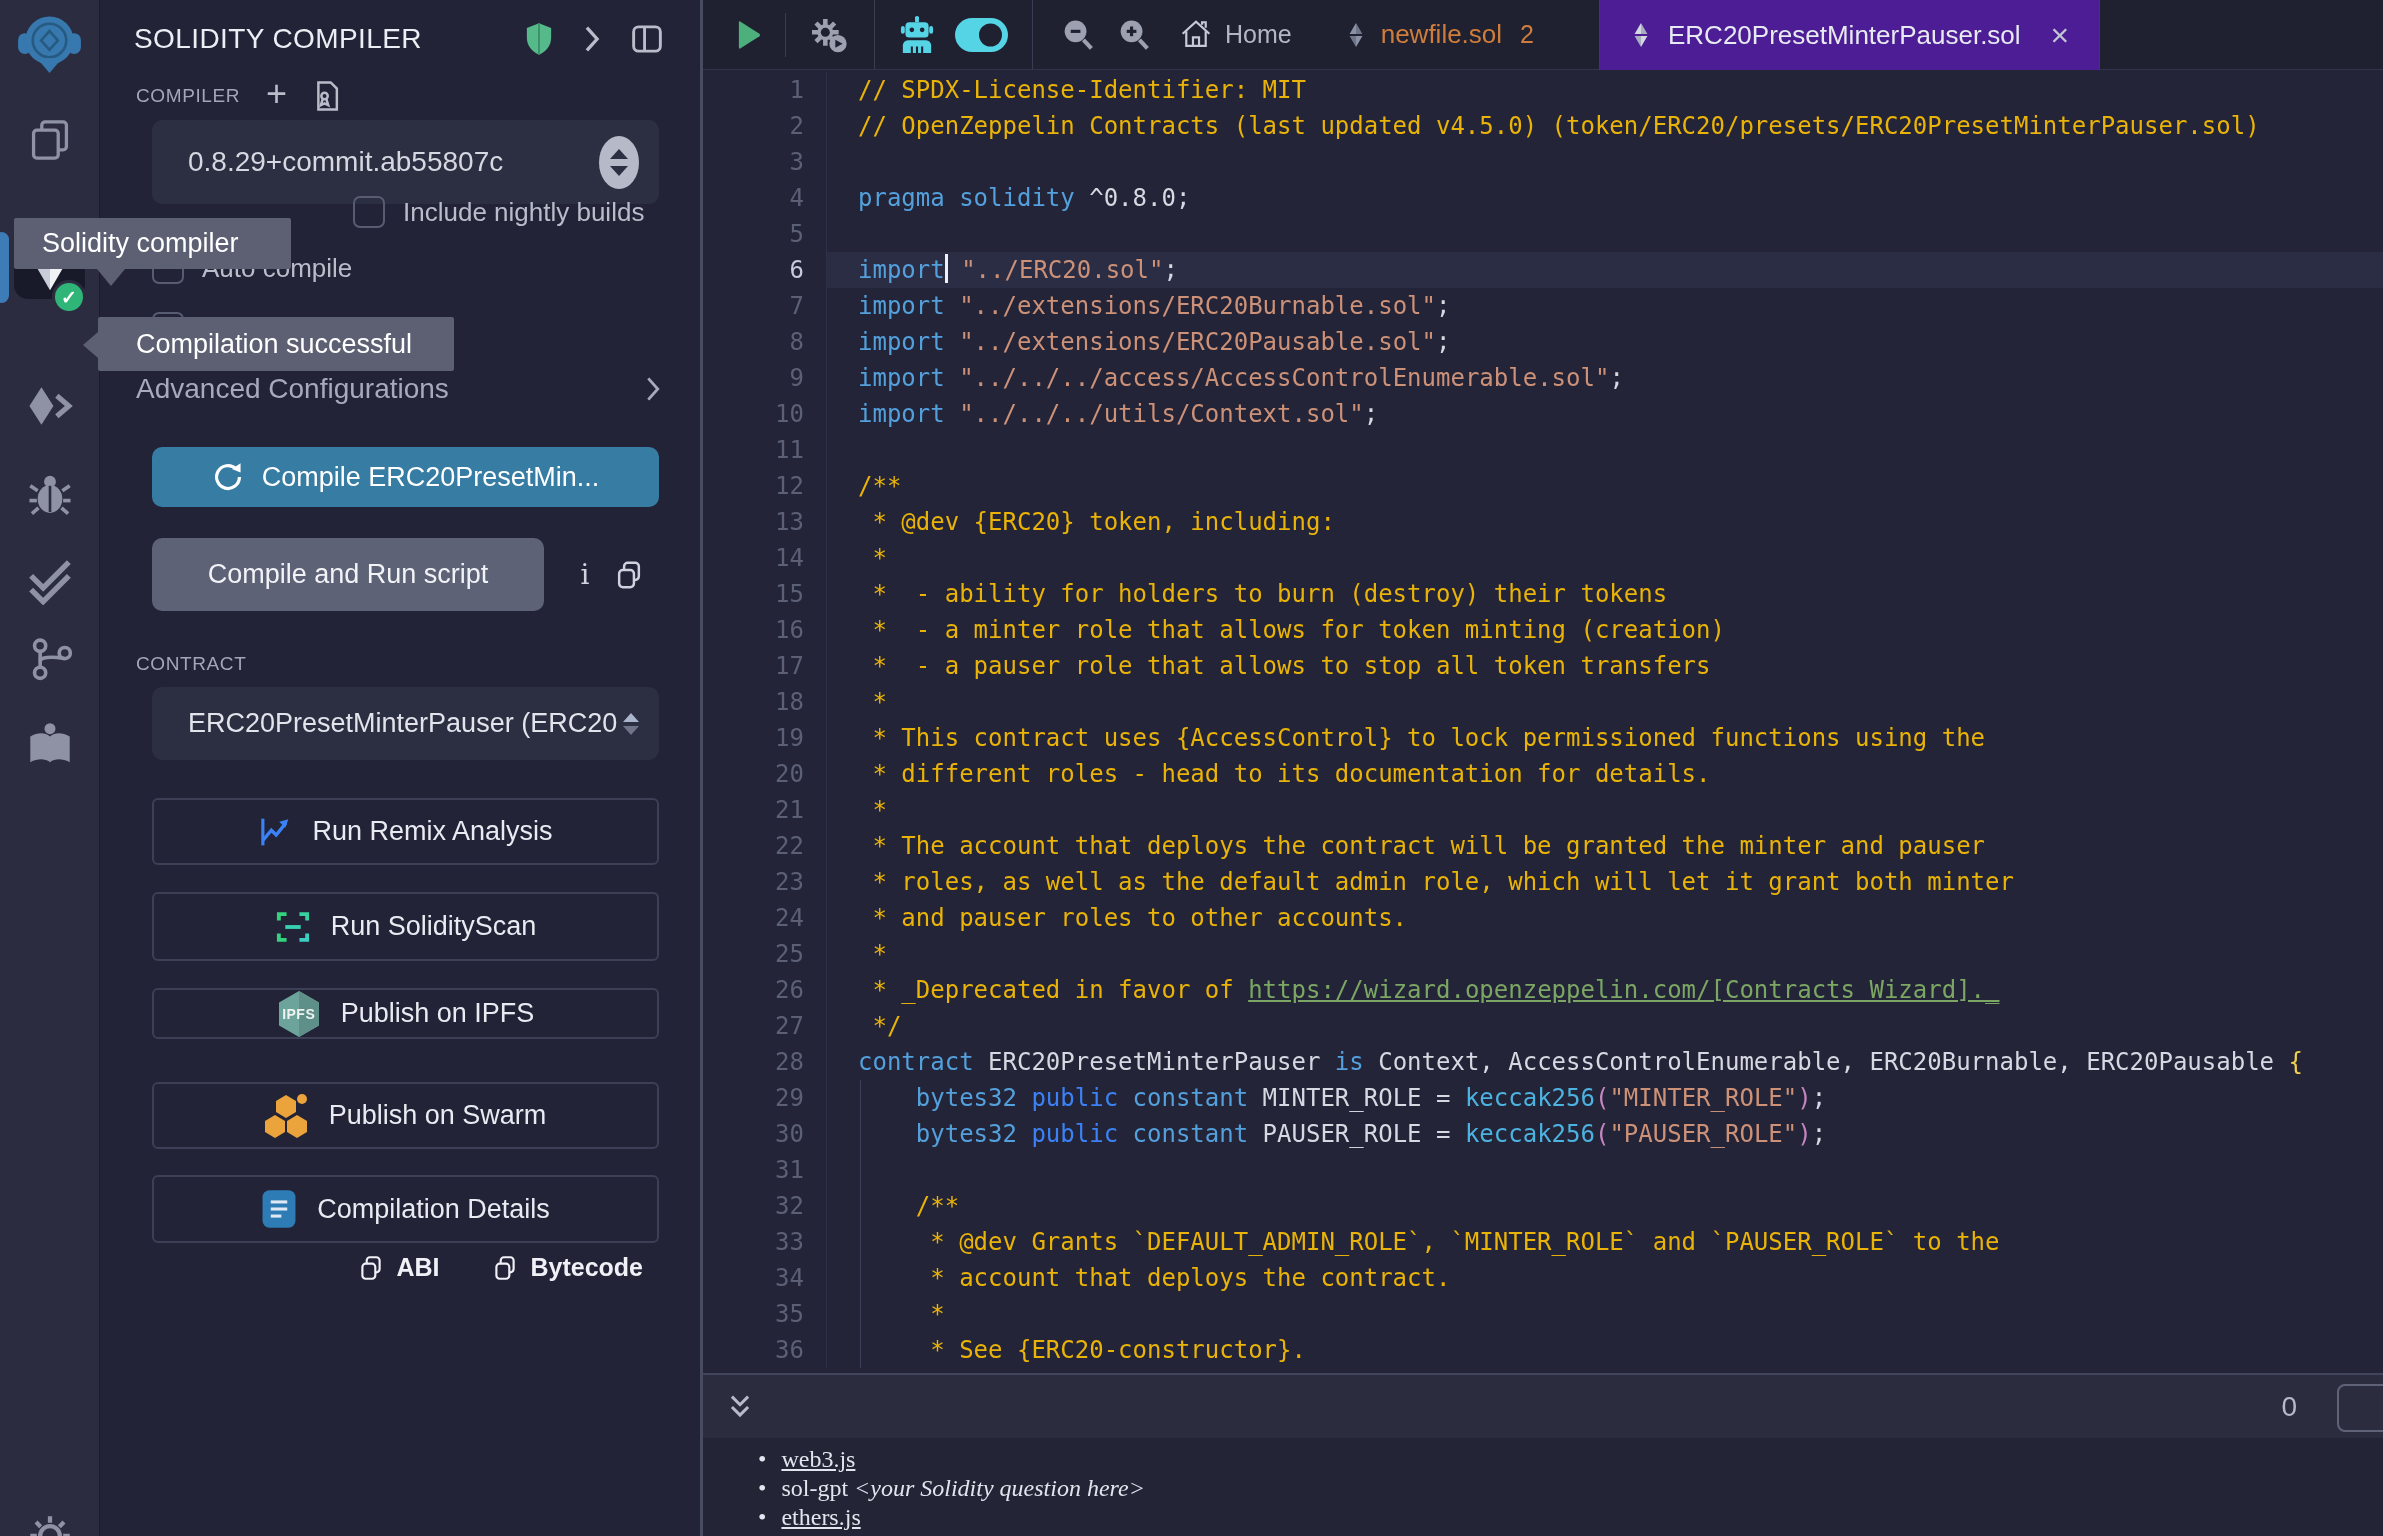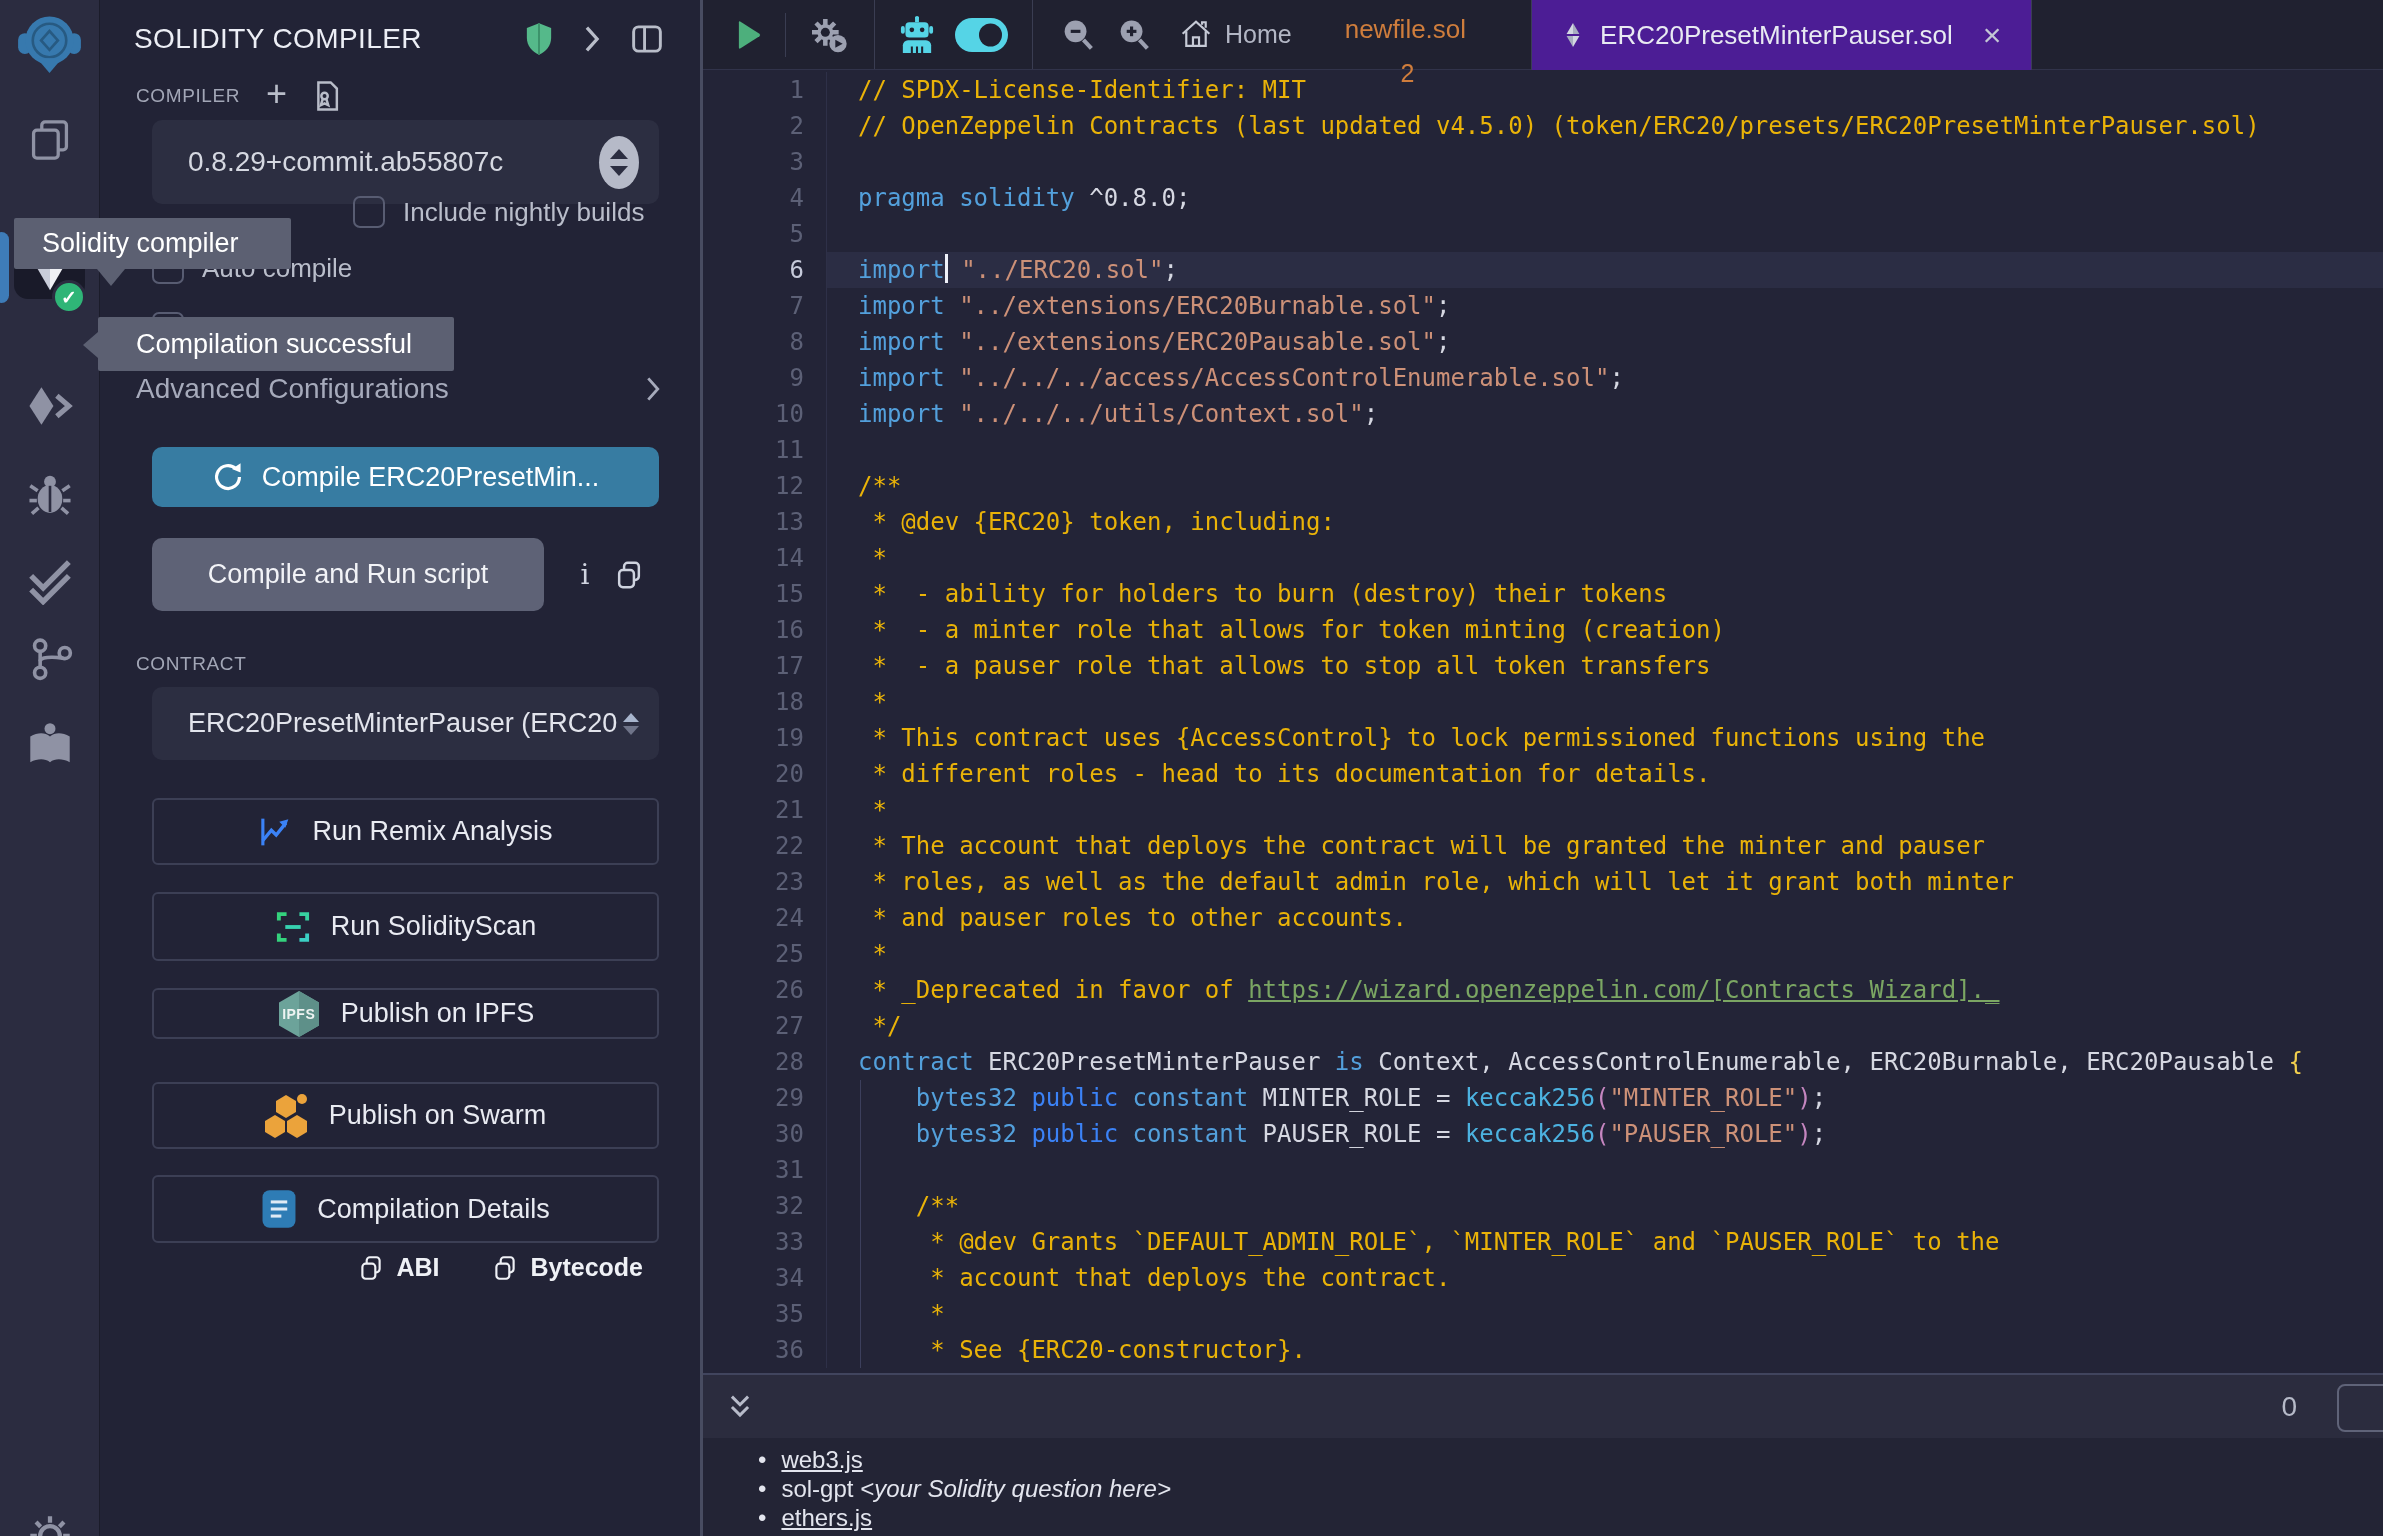--- a/index.html
+++ b/index.html
@@ -61,21 +61,21 @@
   #tt-status::before{content:"";position:absolute;right:100%;top:15px;border:13px solid transparent;border-right:15px solid #5c6072;}
 
   
   #main{position:absolute;left:703px;top:0;right:0;bottom:0;display:flex;flex-direction:column;}
   #toolbar{height:69px;background:#202130;border-bottom:1px solid #31334a;display:flex;align-items:center;flex:0 0 auto;position:relative;z-index:2;}
   .tsep{width:1px;height:44px;background:#3a3d52;}
   .tsep.tall{height:69px;}
   .tbtn{display:flex;align-items:center;justify-content:center;}
   #home-btn{display:flex;align-items:center;gap:12px;color:#b2b6c4;font-size:25px;}
   .tab{display:flex;align-items:center;height:69px;}
-  #tab-1{margin-left:53px;gap:14px;flex-direction:column;}
+  #tab-1{margin-left:53px;gap:14px;}
   #tab-1 .tlabel{color:#cf7d3c;font-size:26px;}
   #tab-1 .tbadge{color:#cf7d3c;font-size:25px;margin-left:4px;}
   #tab-2{margin-left:65px;height:70px;margin-bottom:-1px;background:#4c1d95;border-left:1px solid #3a3d55;border-right:1px solid #3a3d55;
          padding:0 30px;gap:16px;position:relative;z-index:3;}
   #tab-2 .tlabel{color:#e8eaf2;font-size:26px;}
   .tclose{color:#c3c7d4;font-size:32px;margin-left:14px;line-height:30px;}
 
   #editor{flex:1 1 auto;overflow:hidden;background:#232437;padding-top:2px;
           font-family:"DejaVu Sans Mono",monospace;font-size:24px;line-height:36px;}
   .eline{display:flex;height:36px;white-space:pre;}
@@ -86,21 +86,21 @@
   .guide{position:absolute;left:33px;top:0;bottom:0;width:1px;background:#3c3f5c;}
   .w{color:#d6d8e2}.cmt{color:#eab308}.kw{color:#53a0dc}.str{color:#cd9178}.fn{color:#4cb2e0}
   .mod{color:#3b82f6}.br{color:#f2cf4e}.pr{color:#c586c0}
   .lnk{color:#7ba663;text-decoration:underline;}
   .cursor{display:inline-block;width:3px;height:29px;background:#eef0f8;vertical-align:-5px;margin-right:-1px;}
 
   
   #terminal-bar{flex:0 0 63px;background:#2b2c3e;border-top:2px solid #41455e;display:flex;align-items:center;position:relative;box-sizing:content-box;}
   .term-badge{margin-left:auto;margin-right:87px;font-size:28px;color:#b6bac8;}
   .term-search{position:absolute;right:-28px;top:9px;width:71px;height:44px;border:2px solid #5f6378;border-radius:8px;}
-  #terminal{flex:1 1 auto;background:#232435;font-family:Liberation Sans, sans-serif;font-size:24px;color:#e3e5ee;
+  #terminal{flex:1 1 auto;background:#232435;font-family:Liberation Serif, serif;font-size:24px;color:#e3e5ee;
             padding:7px 4px 0 55px;position:relative;overflow:hidden;}
   .titem{line-height:29px;white-space:pre;}
   .bullet{margin-right:15px;}
   .tlink{text-decoration:underline;}
   .titalic{font-style:italic;}
 </style>
 </head>
 <body>
 
 <div id="app">

